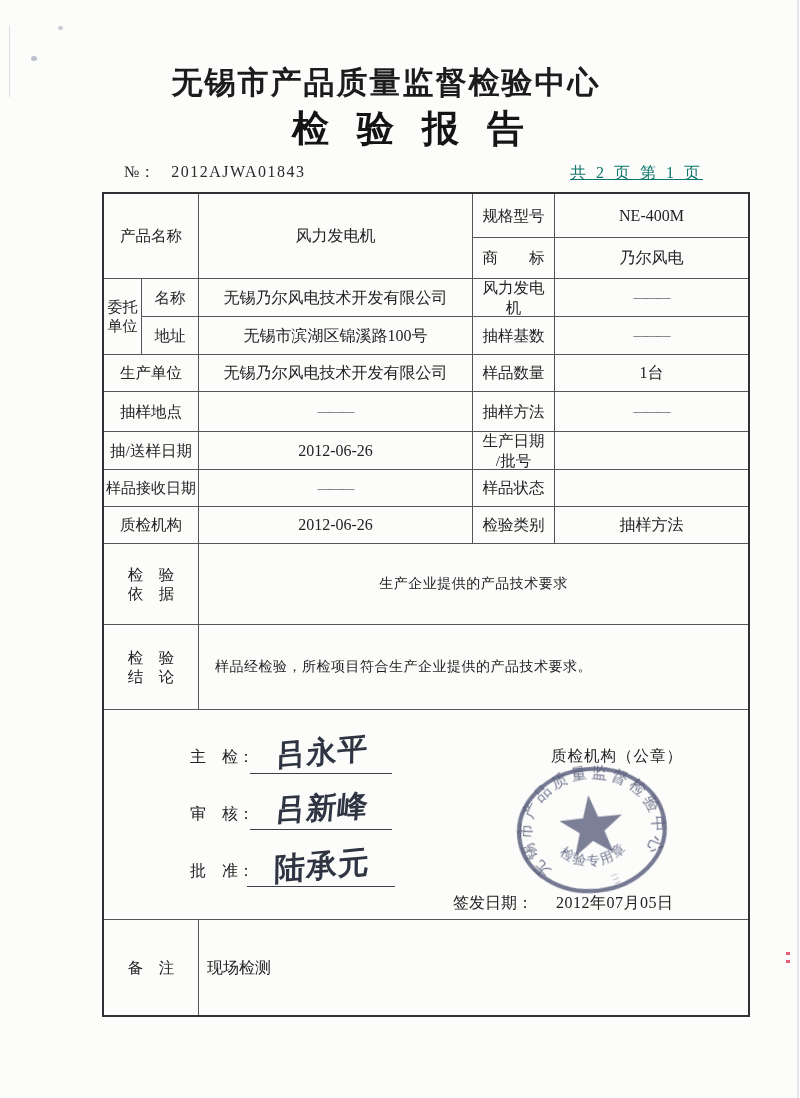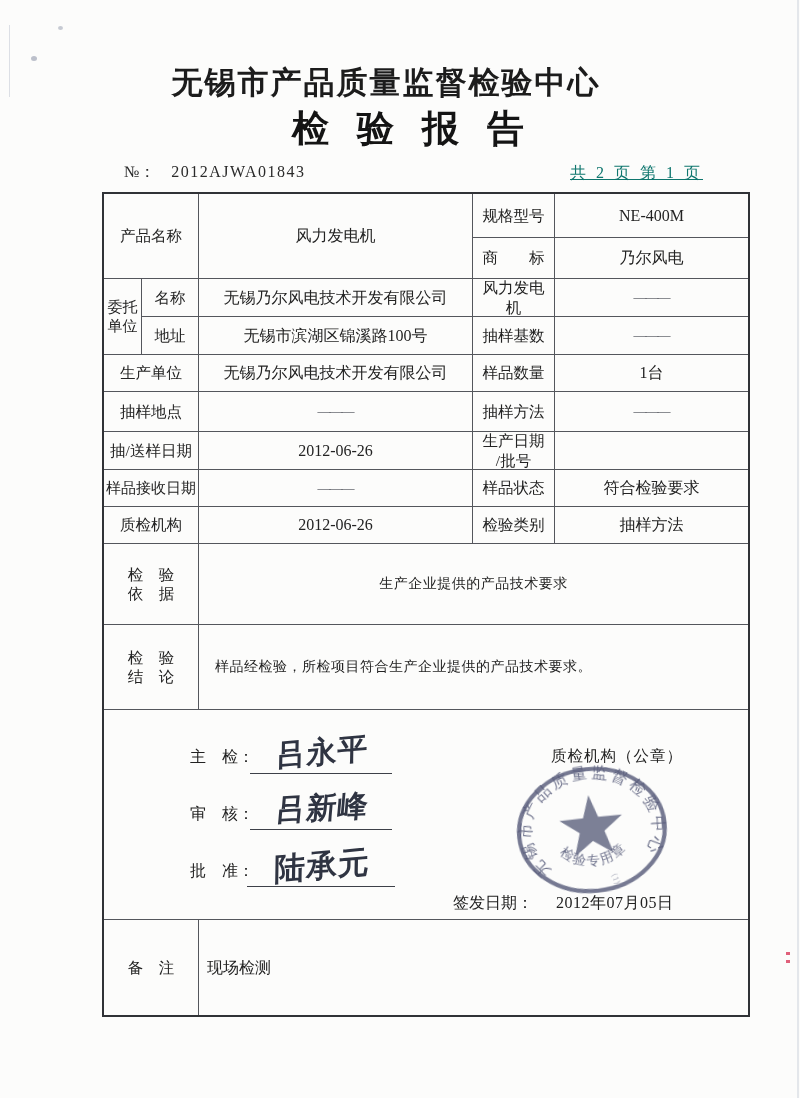--- a/index.html
+++ b/index.html
@@ -133,21 +133,20 @@
             <span>生产日期</span>
             <span>/批号</span>
           </div>
       </div>
     </div>
 
     <div class="tr" style="height:37px">
       <div class="td" style="width:95px;font-size:15px">样品接收日期</div>
       <div class="td dash" style="width:274px">———</div>
       <div class="td" style="width:82px">样品状态</div>
-      <div class="td value nr" style="width:193px">符合检验要求</div>
     </div>
 
     <div class="tr" style="height:37px">
       <div class="td" style="width:95px">质检机构</div>
       <div class="td value" style="width:274px">2012-06-26</div>
       <div class="td" style="width:82px">检验类别</div>
       <div class="td value nr" style="width:193px">抽样方法</div>
     </div>
 
     <div class="tr" style="height:81px">

